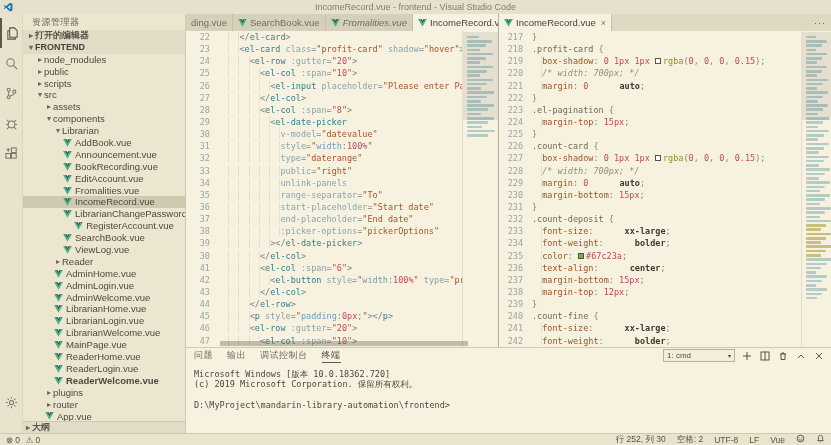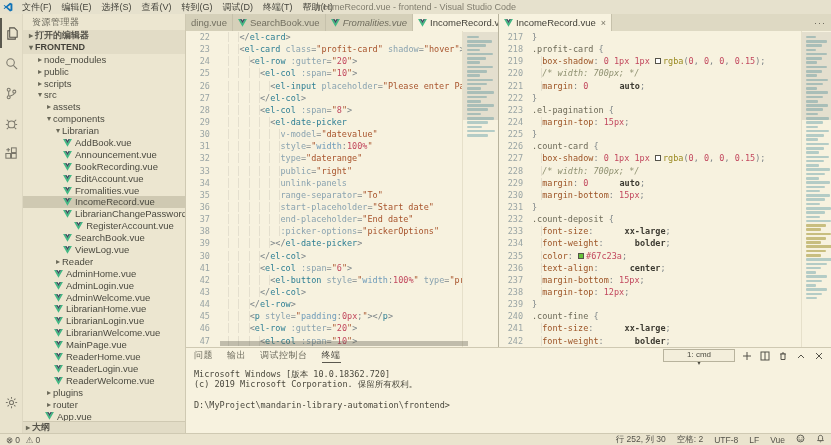--- a/index.html
+++ b/index.html
@@ -76,50 +76,40 @@
   .minimap i.y{background:rgba(154,138,32,.5);}
   .mm-slider{position:absolute;top:1px;left:0;right:0;height:88px;background:rgba(100,100,90,.13);}
   .hscroll{position:absolute;bottom:1px;left:34px;width:248px;height:5px;background:rgba(90,88,75,.35);}
   
   .panel{height:85px;background:#f7f2df;border-top:1px solid #cfc9b2;position:relative;flex:0 0 auto;}
   .panel-head{height:15px;display:flex;align-items:center;padding-left:8px;}
   .ptab{font-size:9px;color:#6e6c5e;margin-right:14px;line-height:14px;cursor:default;letter-spacing:.5px;}
   .ptab.active{color:#44423a;border-bottom:1px solid #5a584e;}
   .panel-actions{margin-left:auto;display:flex;align-items:center;gap:6px;padding-right:6px;}
   .tpicker{display:flex;align-items:center;width:64px;height:11px;background:#f3eedb;border:1px solid #b8b39d;
-           font-size:8px;color:#4b4a40;padding:0 3px;justify-content:space-between;flex-direction:column;}
+           font-size:8px;color:#4b4a40;padding:0 3px;justify-content:space-between;}
   .panel-actions .act{width:12px;height:12px;display:flex;align-items:center;justify-content:center;color:#55534a;font-size:9px;}
   .panel-actions svg{width:10px;height:10px;stroke:#55534a;fill:none;stroke-width:1;}
   .term{font-family:"DejaVu Sans Mono",monospace;font-size:8.5px;color:#4b493e;padding:6px 0 0 8px;}
   .term div{height:10.2px;line-height:10.2px;white-space:pre;}
   
   .statusbar{position:absolute;left:0;right:0;bottom:0;height:12px;background:#eae4ce;border-top:1px solid #cfc9b2;
              display:flex;align-items:center;font-size:8.5px;color:#55534a;padding:0 6px;box-sizing:border-box;}
   .sb-left{display:flex;gap:8px;align-items:center;}
   .sb-left .itm{display:flex;gap:2px;align-items:center;}
   .sb-right{margin-left:auto;display:flex;gap:11px;align-items:center;}
   .sb-right svg{width:9px;height:9px;stroke:#55534a;fill:none;stroke-width:1;}
 </style>
 </head>
 <body>
 
 <div class="titlebar">
   <svg class="vscode-logo" viewBox="0 0 16 16">
     <path fill="#1073b7" d="M11.2 1 4.8 6.9 2.2 4.9 1 5.6l2.6 2.4L1 10.4l1.2.7 2.6-2L11.2 15 15 13.4V2.6L11.2 1zm.8 3.2v7.6L7.2 8l4.8-3.8z"></path>
   </svg>
-  <div class="menus" id="menus">
-      <span>文件(F)</span>
-      <span>编辑(E)</span>
-      <span>选择(S)</span>
-      <span>查看(V)</span>
-      <span>转到(G)</span>
-      <span>调试(D)</span>
-      <span>终端(T)</span>
-      <span>帮助(H)</span>
-    </div>
   <div class="win-title">IncomeRecord.vue - frontend - Visual Studio Code</div>
 </div>
 
 <div class="main">
 
   <div class="activitybar">
     <div class="ab-icon active">
       <svg viewBox="0 0 16 16">
           <path d="M5 2h5l3 3v7H5z"></path>
           <path d="M5 5H3v9h8v-2"></path>
@@ -330,21 +320,21 @@
           </svg>
           <span>ReaderHome.vue</span>
         </div>
         <div class="trow " style="padding-left: 31px;">
           <svg class="vicon" viewBox="0 0 10 9">
             <path d="M0 0h2.2L5 4.8 7.8 0H10L5 8.8z" fill="#41b883"></path>
             <path d="M2.2 0h1.6L5 2.1 6.2 0h1.6L5 4.8z" fill="#35495e"></path>
           </svg>
           <span>ReaderLogin.vue</span>
         </div>
-        <div class="trow " style="padding-left: 31px;">
+        <div class="trow " style="padding-left: 31px; font-weight: bold;">
           <svg class="vicon" viewBox="0 0 10 9">
             <path d="M0 0h2.2L5 4.8 7.8 0H10L5 8.8z" fill="#41b883"></path>
             <path d="M2.2 0h1.6L5 2.1 6.2 0h1.6L5 4.8z" fill="#35495e"></path>
           </svg>
           <span>ReaderWelcome.vue</span>
         </div>
         <div class="trow " style="padding-left: 22px;">
           <span class="arr">▸</span>
           <span>plugins</span>
         </div>

